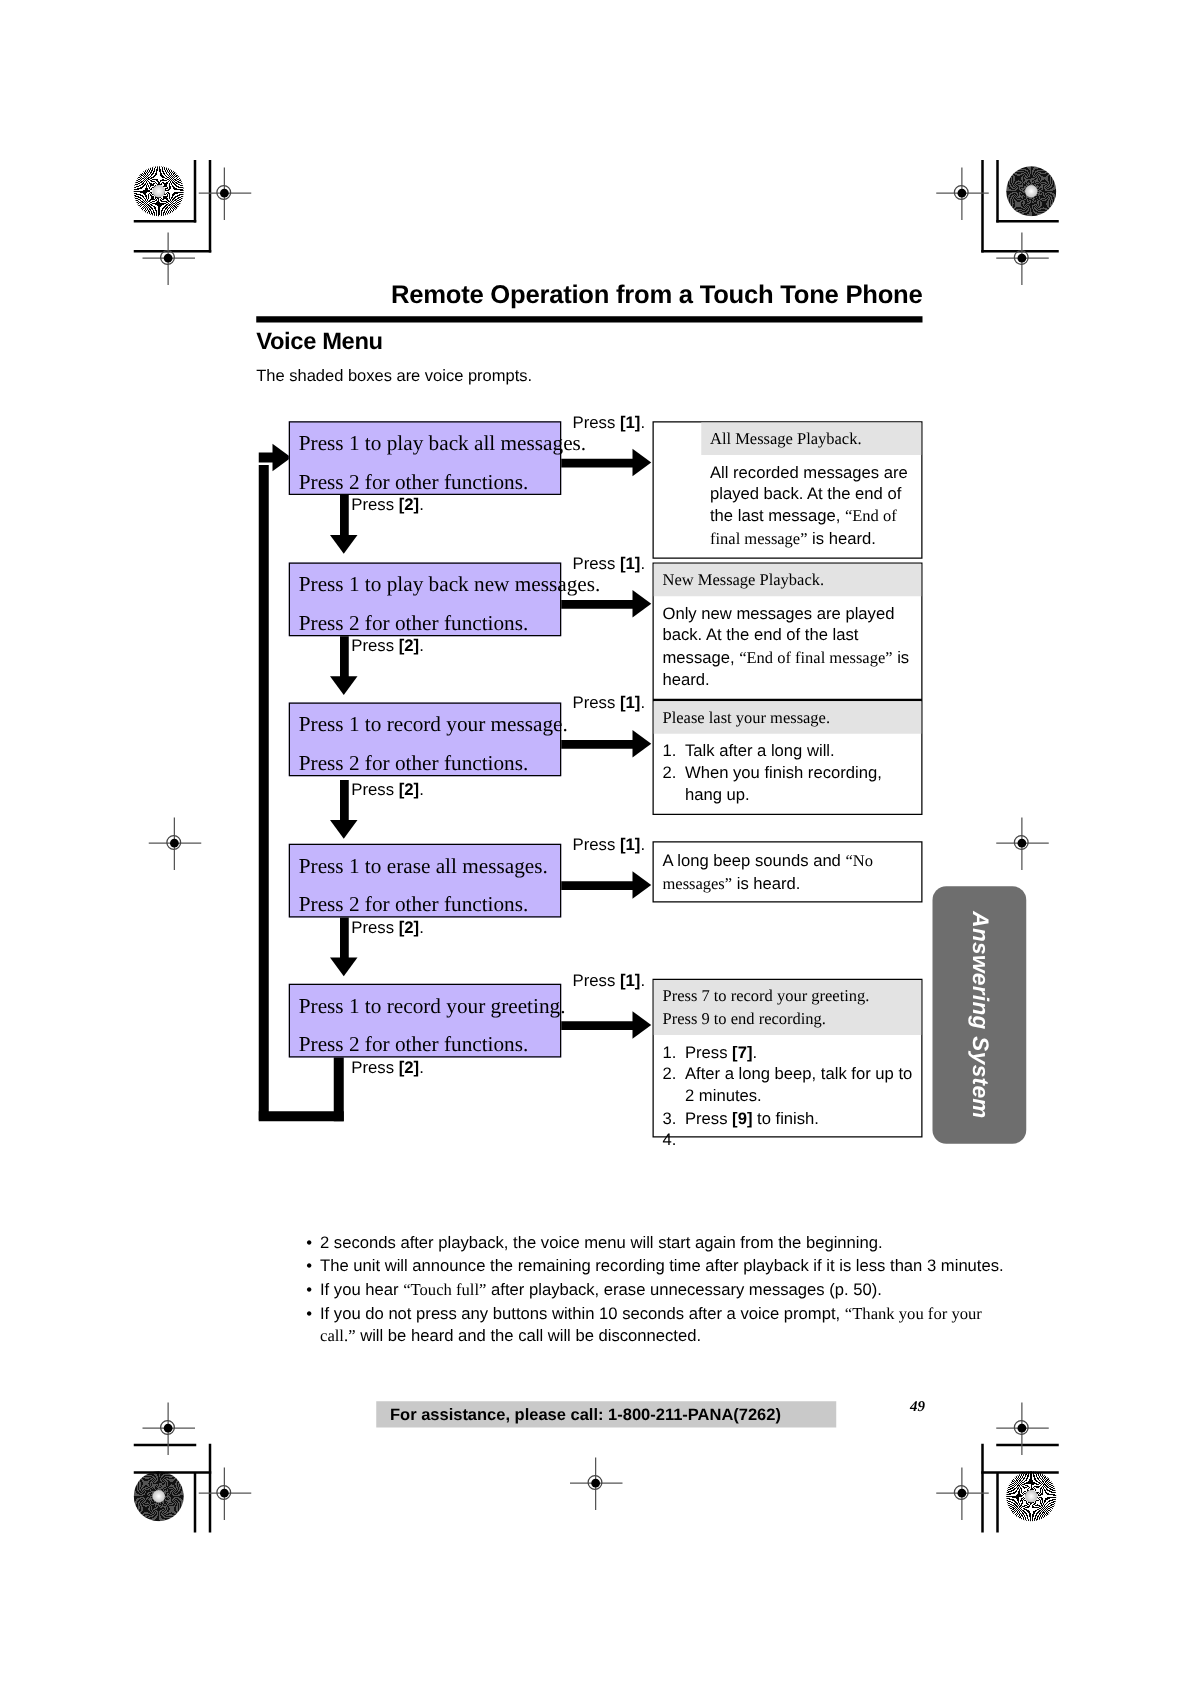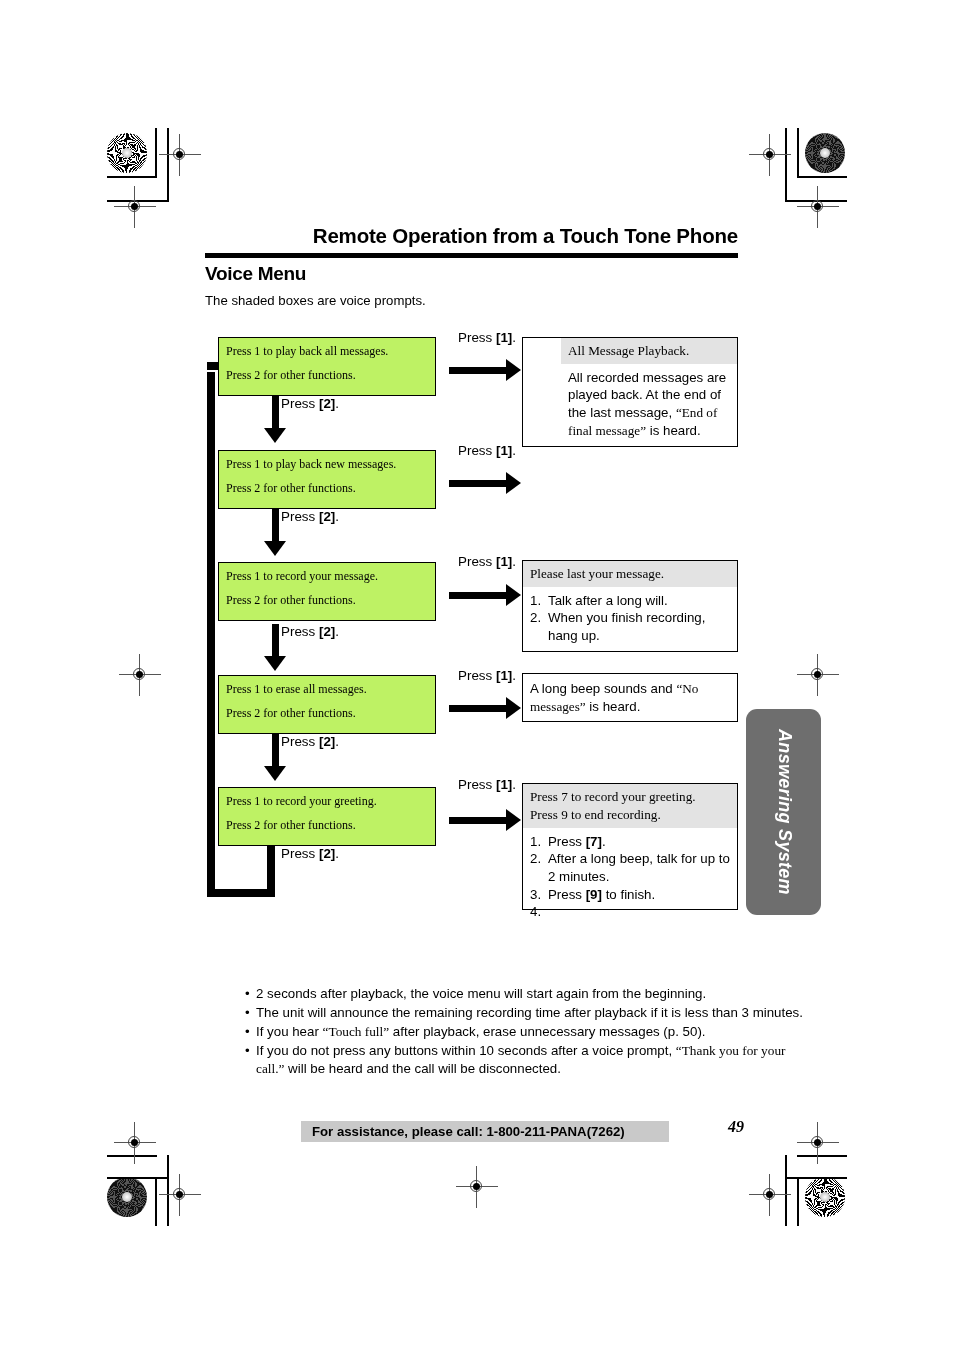--- a/index.html
+++ b/index.html
@@ -115,28 +115,28 @@
     left: 205px;
     top: 293px;
     font-size: 13.2px;
   }
 
   
   .flow { position: absolute; left: 0; top: 0; width: 954px; height: 1351px; }
 
   .menu-box {
     position: absolute;
-    left: 218px;
+    left: 231px;
     width: 218px;
     height: 59px;
-    background: #bef264;
+    background: #c4b5fd;
     border: 1.3px solid #000;
     box-sizing: border-box;
     font-family: "Liberation Serif", serif;
-    font-size: 12px;
+    font-size: 17px;
     line-height: 1.28;
     padding: 6px 0 0 7px;
   }
   .menu-box .ln { display: block; white-space: nowrap; }
   .menu-box .ln + .ln { margin-top: 9px; }
 
   .resp-box {
     position: absolute;
     left: 522px;
     width: 216px;
@@ -286,21 +286,21 @@
     position: absolute;
     left: 312px;
     top: 1124px;
     font-size: 13.2px;
     font-weight: bold;
   }
   .page-number {
     position: absolute;
     left: 728px;
     top: 1118px;
-    font-size: 16px;
+    font-size: 12px;
     font-weight: bold;
     font-style: italic;
     font-family: "Liberation Serif", serif;
   }
 </style>
 </head>
 <body>
 
 <div>
 
@@ -441,20 +441,28 @@
     </div>
     <div class="harrow-line" style="left:449px; top:480px; width:62px;"></div>
     <div class="arrow-right" style="left:506px; top:472px;"></div>
     <div class="press-label" style="left:458px; top:443px;">
       Press <b>[1]</b>.
     </div>
     <div class="vline" style="left:272px; top:509px; height:40px;"></div>
     <div class="arrow-down" style="left:264px; top:541px;"></div>
     <div class="press-label" style="left:281px; top:509px;">
       Press <b>[2]</b>.
+    </div>
+    <div class="resp-box" style="top:450px;">
+      <div class="resp-head">
+        <span class="ln">New Message Playback.</span>
+      </div>
+      <div class="resp-body">
+        <span>Only new messages are played back. At the end of the last message, </span><span class="serif">“End of final message”</span><span> is heard.</span>
+      </div>
     </div>
 
     <div class="menu-box" style="top:562px;">
       <span class="ln">Press 1 to record your message.</span>
       <span class="ln">Press 2 for other functions.</span>
     </div>
     <div class="harrow-line" style="left:449px; top:592px; width:62px;"></div>
     <div class="arrow-right" style="left:506px; top:584px;"></div>
     <div class="press-label" style="left:458px; top:554px;">
       Press <b>[1]</b>.

